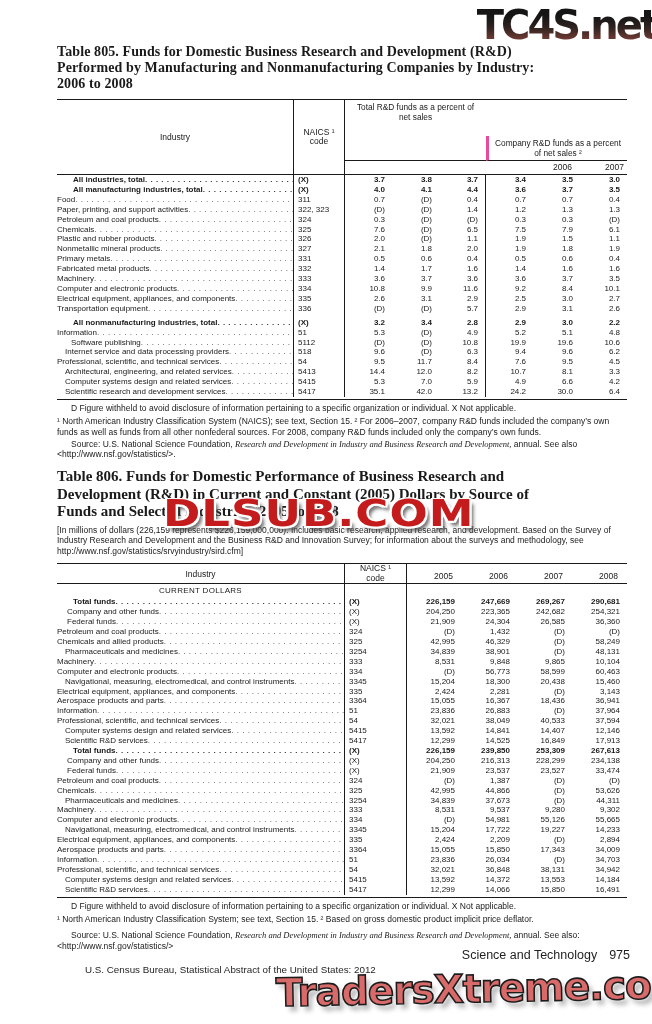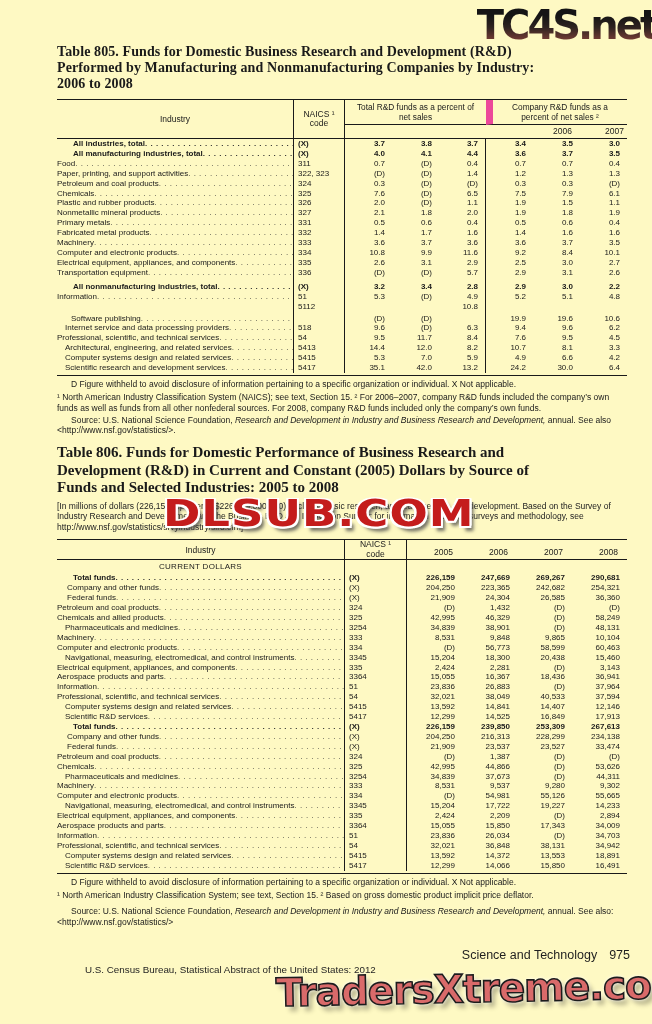--- a/index.html
+++ b/index.html
@@ -1,17 +1,17 @@
 <!DOCTYPE html>
 <html><head>
 <meta charset="utf-8">
 <style>
   html,body { margin:0; padding:0; background:#e8e8e8; }
   .page {
-    position:relative; width:652px; height:1024px; background:#fef9c3;
+    position:relative; width:652px; height:1024px; background:#ffffff;
     font-family:"Liberation Sans", sans-serif; color:#1a1a1a; overflow:hidden;
     margin:0 auto;
   }
   .content { padding:0 25px 0 57px; }
 
   
   .tbl-title { font-family:"Liberation Serif", serif; font-weight:bold; margin:0; }
   .t805-title { margin-top:44px; font-size:14px; line-height:16px; letter-spacing:.1px; }
   .t806-title { margin-top:9px; font-size:15px; line-height:17.5px; }
   .bracket-note { font-size:8.5px; line-height:10.5px; margin:4px 0 0 0; color:#222; }
@@ -33,36 +33,36 @@
   .tbody { border-bottom:1px solid #1a1a1a; padding-bottom:2px; }
   .trow.section { line-height:13px; }
   .trow.section .lbl { justify-content:center; overflow:visible; }
   .sectxt { letter-spacing:.3px; }
 
   
   .t805 .thead { display:grid; grid-template-columns:236px 52px 141px 141px; border-bottom:1px solid #1a1a1a; }
   .t805 .h-lbl { grid-row:1/3; display:flex; align-items:center; justify-content:center; font-size:8.5px; }
   .t805 .h-code { grid-row:1/3; border-left:1px solid #1a1a1a; border-right:1px solid #1a1a1a; display:flex; flex-direction:column; align-items:center; justify-content:center; line-height:9.5px; font-size:8.5px; }
   .h-grp { text-align:center; font-size:8.3px; line-height:9.5px; padding:3px 6px 2px 6px; border-bottom:1px solid #1a1a1a; }
-  .h-grp.grp2 { border-left:7px solid #ec4899; }
+  .h-grp.grp2 { border-left:3px solid #ec4899;margin-top:36px; }
   .t805 .h-years { grid-column:3/5; display:grid; font-size:8.5px; line-height:13px; }
   .t805 .h-years .hy { text-align:right; padding-right:9px; }
 
   
   .t806 .thead { display:grid; grid-template-columns:287px 63px repeat(4,55px); border-bottom:1px solid #1a1a1a; }
   .t806 .h-lbl { display:flex; align-items:center; justify-content:center; font-size:8.5px; padding:4px 0; }
   .t806 .h-code { border-left:1px solid #1a1a1a; border-right:1px solid #1a1a1a; display:flex; flex-direction:column; align-items:center; justify-content:center; line-height:9.5px; font-size:8.5px; }
   .t806 .hy { text-align:right; padding:0 9px 2px 0; align-self:end; font-size:8.5px; }
 
   
   .footnote { font-size:8.5px; line-height:10.3px; margin:3px 0 0 0; }
   .fn-first { text-indent:14px; }
   .source { font-size:8.5px; line-height:10.3px; margin:2px 0 0 0; }
   .source .lead { padding-left:14px; }
-  .source i { font-family:Liberation Sans, sans-serif; }
+  .source i { font-family:Liberation Serif, serif; }
 
   
   .running-head { position:absolute; right:22px; top:948px; font-size:12.5px; color:#1f1f1f; }
   .running-head .num { margin-left:12px; }
   .census-line { position:absolute; left:85px; top:964px; font-size:9.8px; color:#1f1f1f; }
 
   
   .wm { position:absolute; font-family:"DejaVu Sans", sans-serif; font-weight:bold; white-space:nowrap; pointer-events:none; }
   .wm-tc4s {
     top:2px; right:-4px; font-size:40px; letter-spacing:-3px; transform:scaleY(1.02);
@@ -313,21 +313,21 @@
             </div>
             <div class="code">51</div>
             <div class="v v0">5.3</div>
             <div class="v v1">(D)</div>
             <div class="v v2">4.9</div>
             <div class="v v3">5.2</div>
             <div class="v v4">5.1</div>
             <div class="v v5">4.8</div>
           </div>
           <div class="trow">
-            <div class="lbl" style="padding-left: 14px; margin-top: 12px;">
+            <div class="lbl" style="padding-left: 14px;">
               <span class="txt">Software publishing</span>
               <span class="leader"></span>
             </div>
             <div class="code">5112</div>
             <div class="v v0">(D)</div>
             <div class="v v1">(D)</div>
             <div class="v v2">10.8</div>
             <div class="v v3">19.9</div>
             <div class="v v4">19.6</div>
             <div class="v v5">10.6</div>
@@ -744,21 +744,21 @@
           </div>
           <div class="trow">
             <div class="lbl" style="padding-left: 8px;">
               <span class="txt">Computer systems design and related services</span>
               <span class="leader"></span>
             </div>
             <div class="code">5415</div>
             <div class="v v0">13,592</div>
             <div class="v v1">14,372</div>
             <div class="v v2">13,553</div>
-            <div class="v v3">18,891</div>
+            <div class="v v3">14,184</div>
           </div>
           <div class="trow">
             <div class="lbl" style="padding-left: 8px;">
               <span class="txt">Scientific R&amp;D services</span>
               <span class="leader"></span>
             </div>
             <div class="code">5417</div>
             <div class="v v0">12,299</div>
             <div class="v v1">14,066</div>
             <div class="v v2">15,850</div>

